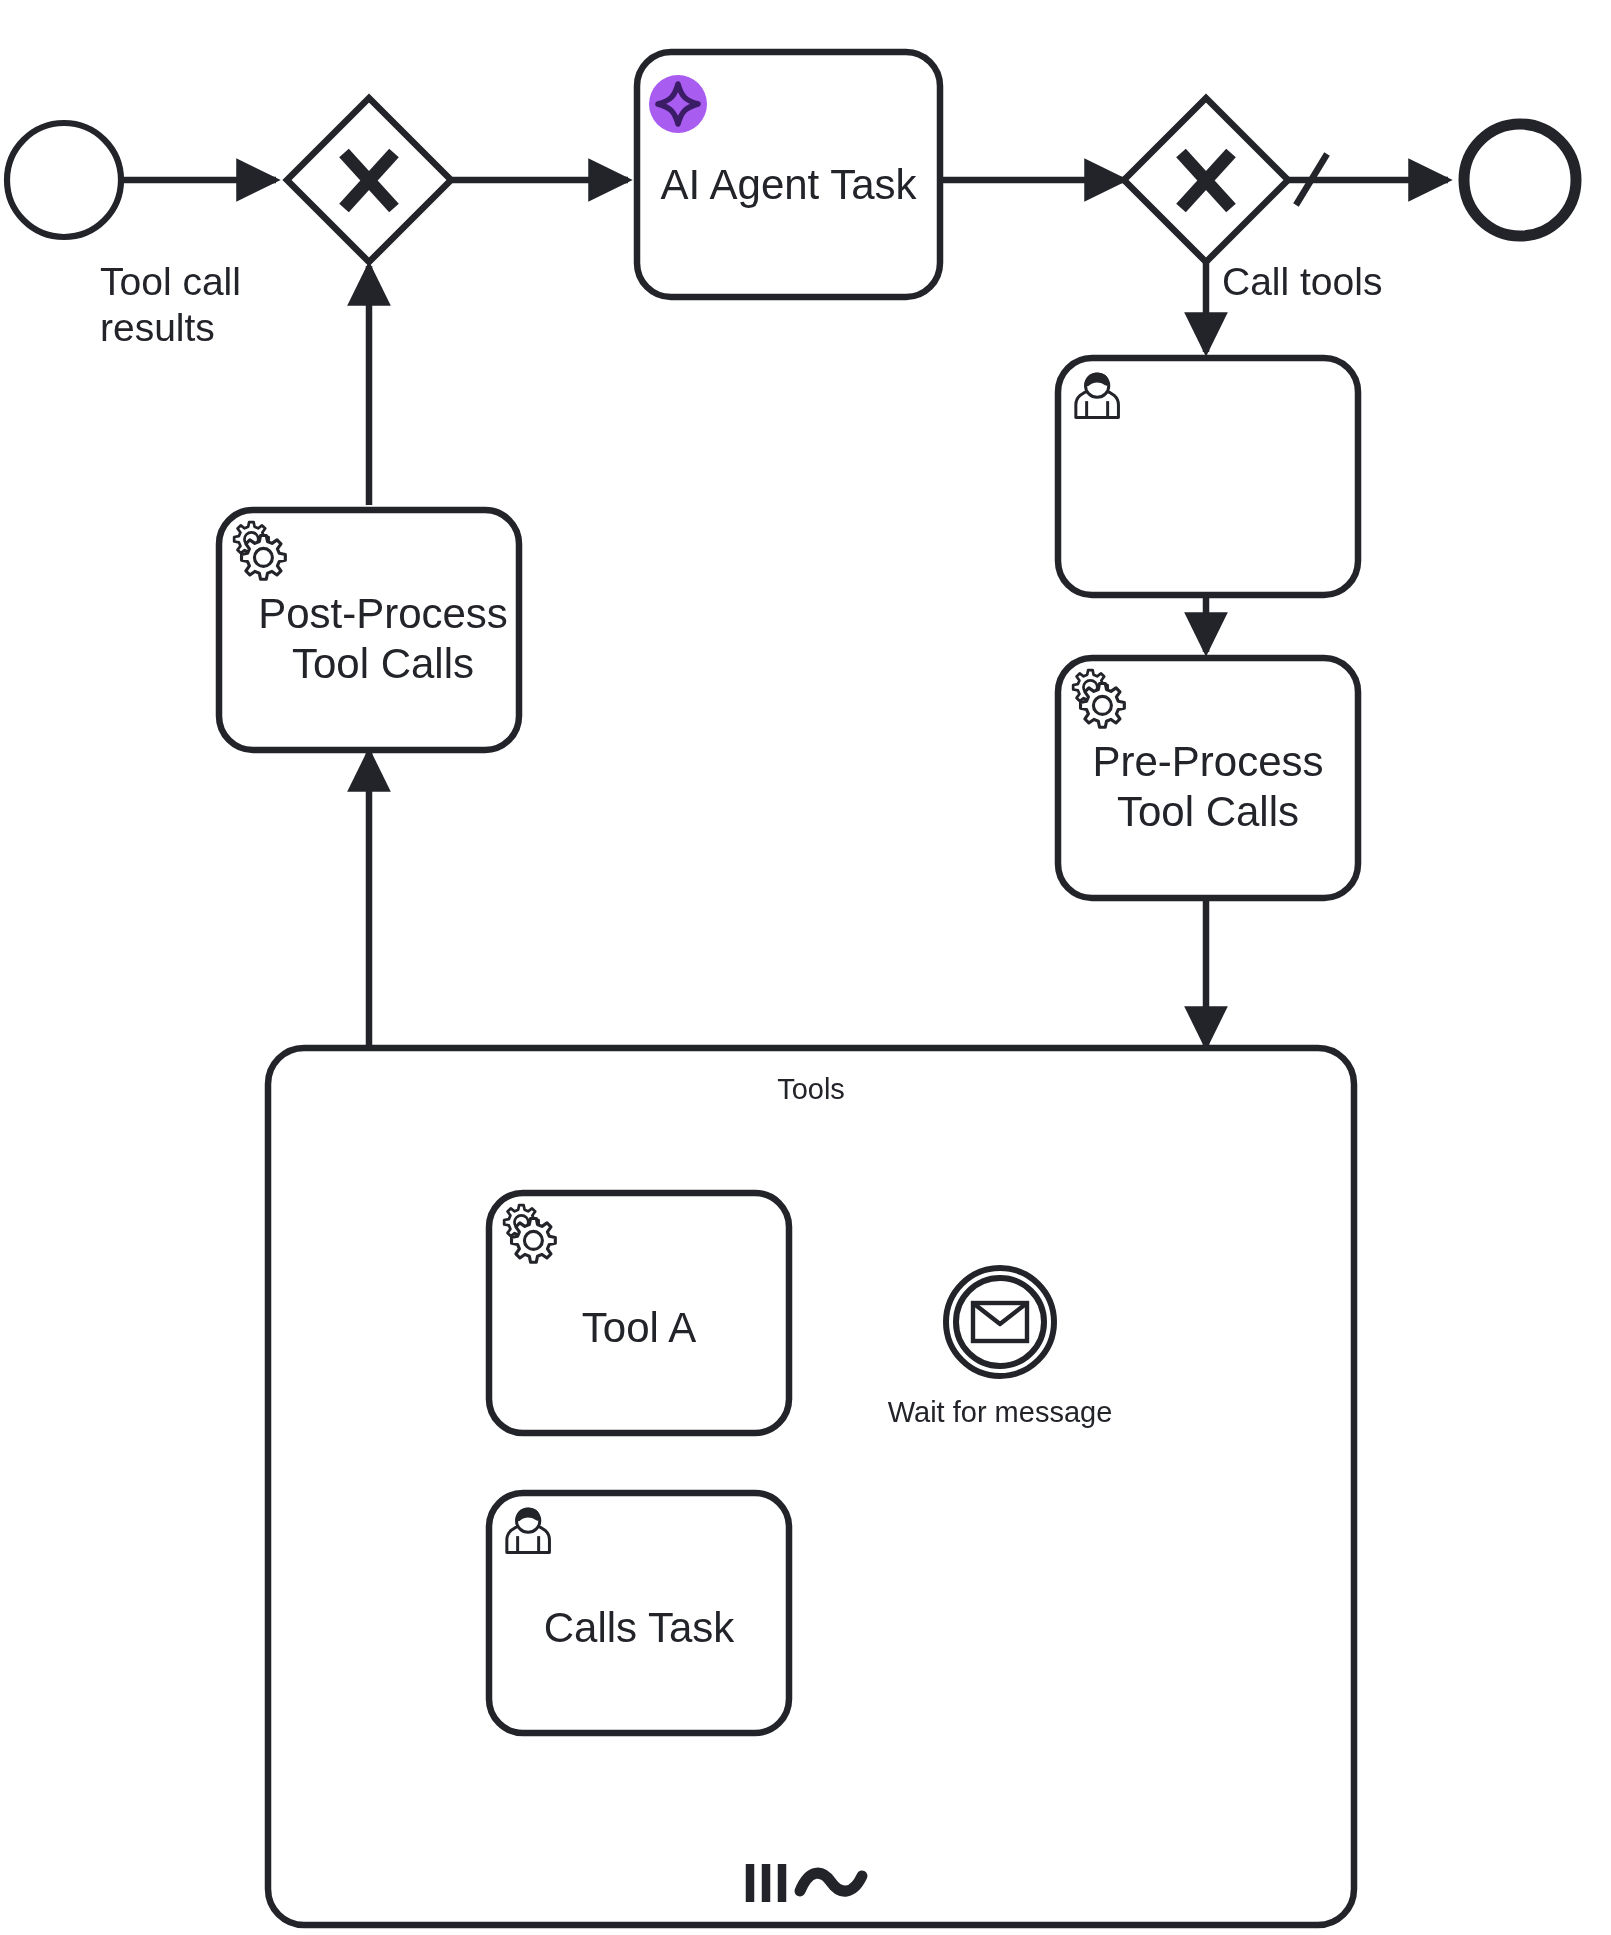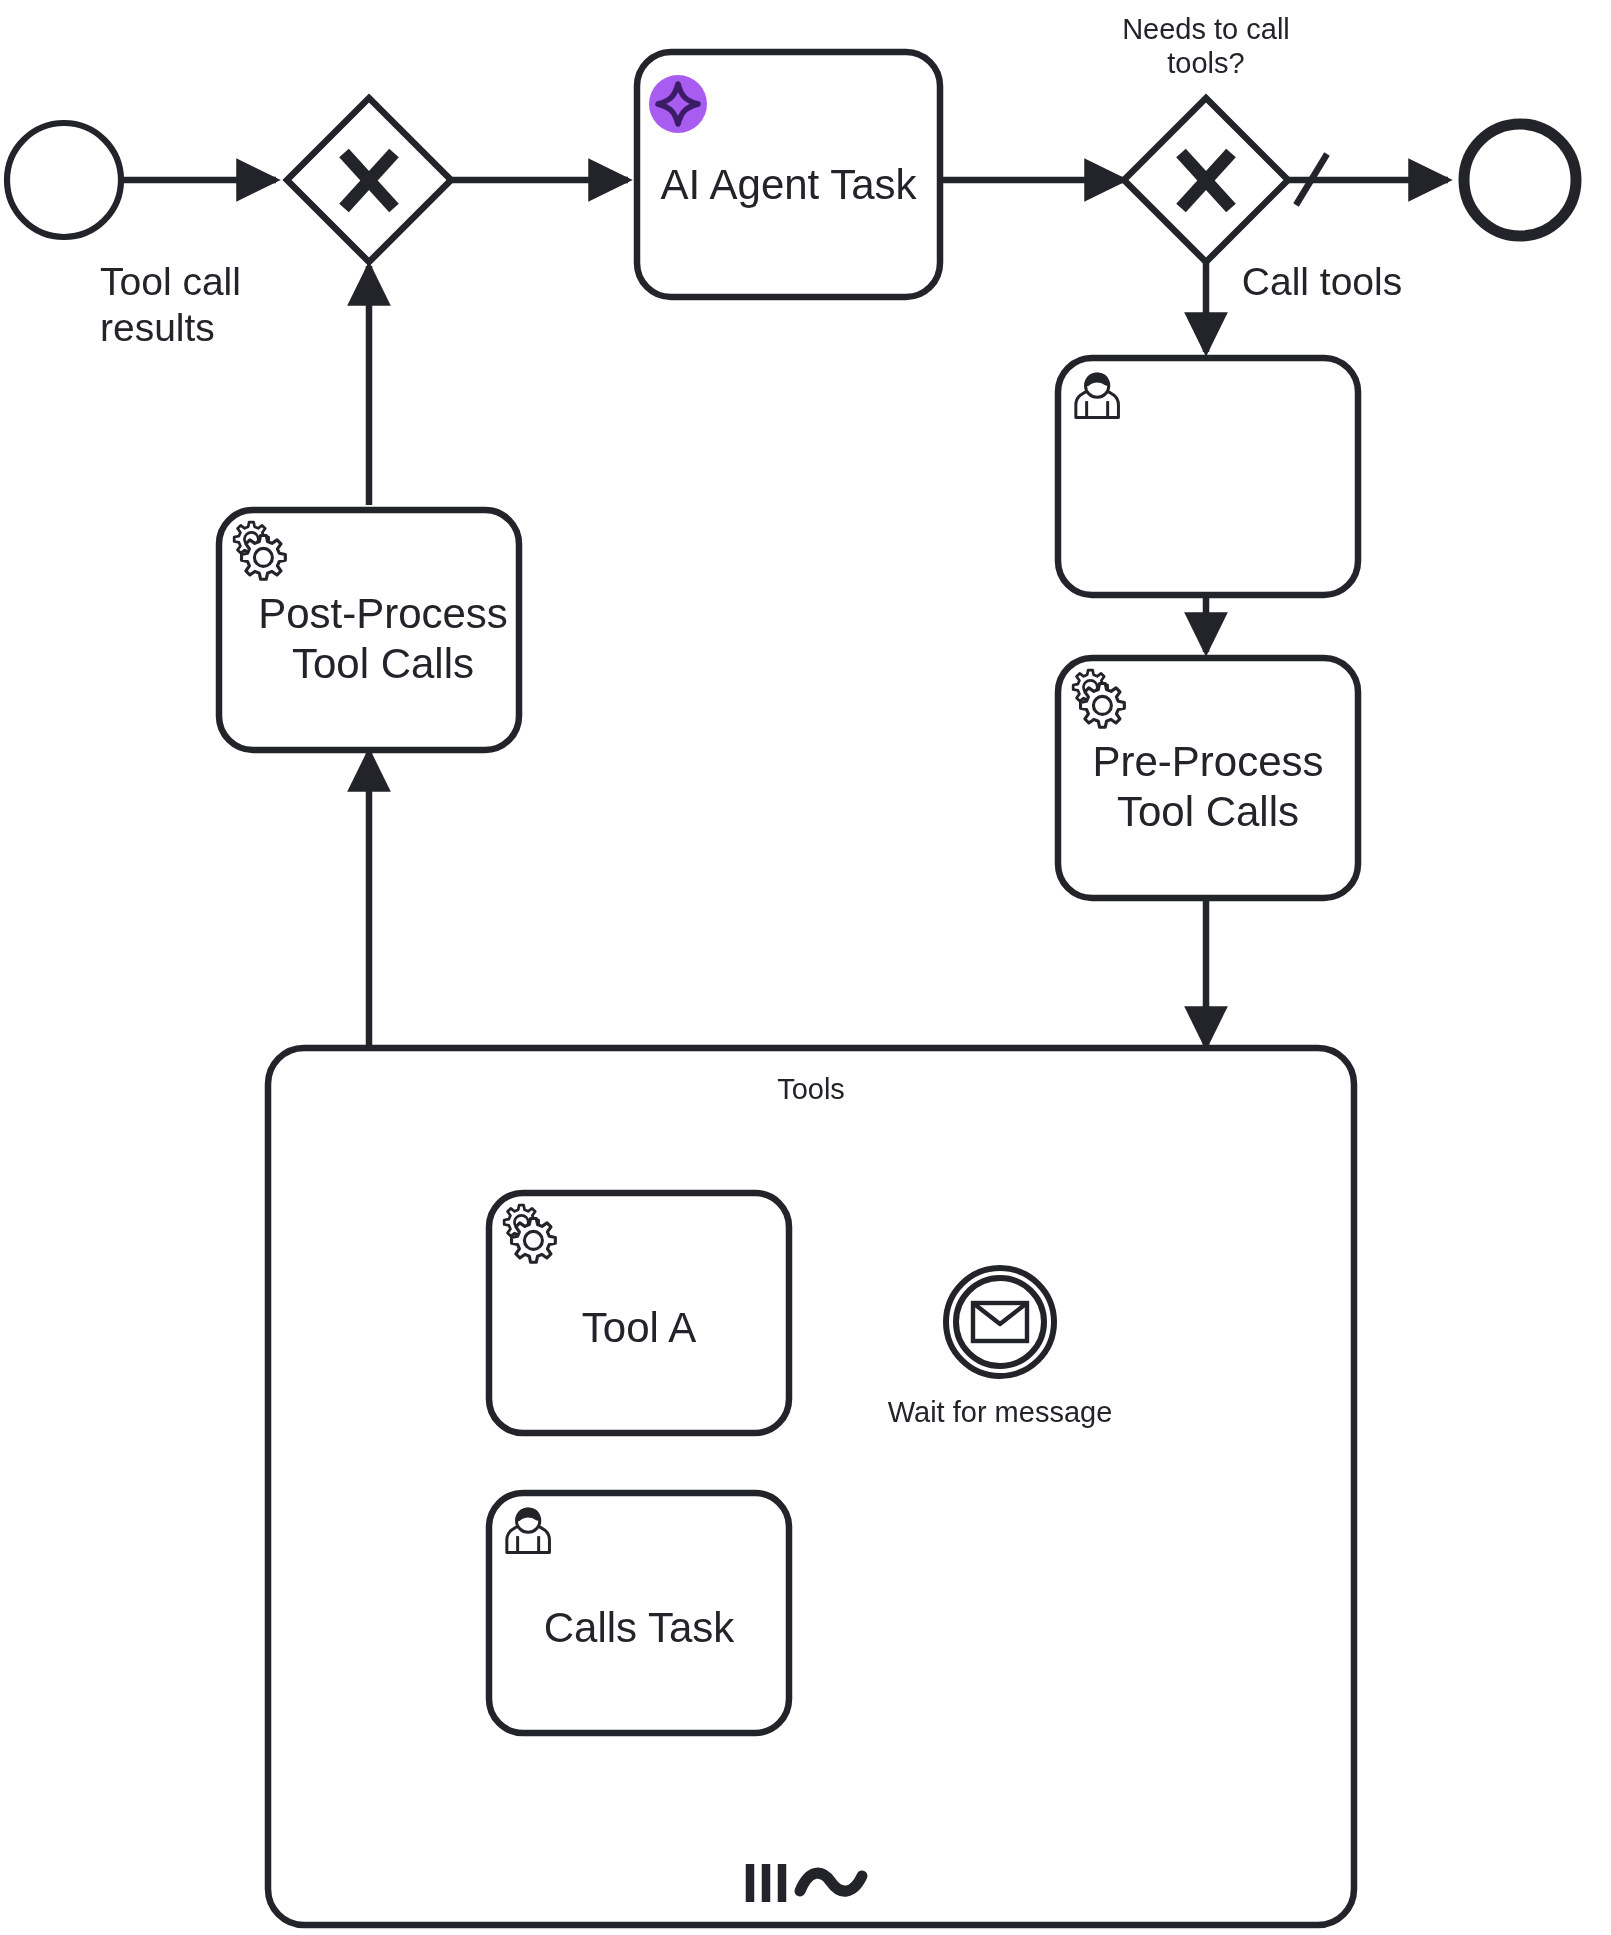--- a/index.html
+++ b/index.html
@@ -218,24 +218,22 @@
                C 25.2 9.6 24.2 10.4 22.0 9.0
                C 19.2 7.2 14.8 6.6 11.6 9.4
                C 10.2 10.6 9.0 10.2 9.0 8.0 Z" fill="#22242A"></path>
     </g>
   </g>
 
 </svg>
 
 <div class="bpmn-label lbl-task" style="left:637px; top:160px; width:303px;">AI Agent Task</div>
 
-<div class="bpmn-label lbl-gw" style="left:1066px; top:12px; width:280px;">Needs to call
-tools?</div>
-
-<div class="bpmn-label lbl-flow" style="left:1222px; top:259px; width:200px; text-align:center;">Call tools</div>
+
+<div class="bpmn-label lbl-flow" style="left:1222px; top:259px; width:200px; text-align:left;">Call tools</div>
 
 <div class="bpmn-label lbl-flow" style="left:100px; top:259px; width:236px; text-align:left;">Tool call results</div>
 
 
 <div class="bpmn-label lbl-task" style="left:1058px; top:737px; width:300px;">Pre-Process
 Tool Calls</div>
 
 <div class="bpmn-label lbl-task" style="left:233px; top:589px; width:300px;">Post-Process
 Tool Calls</div>
 

